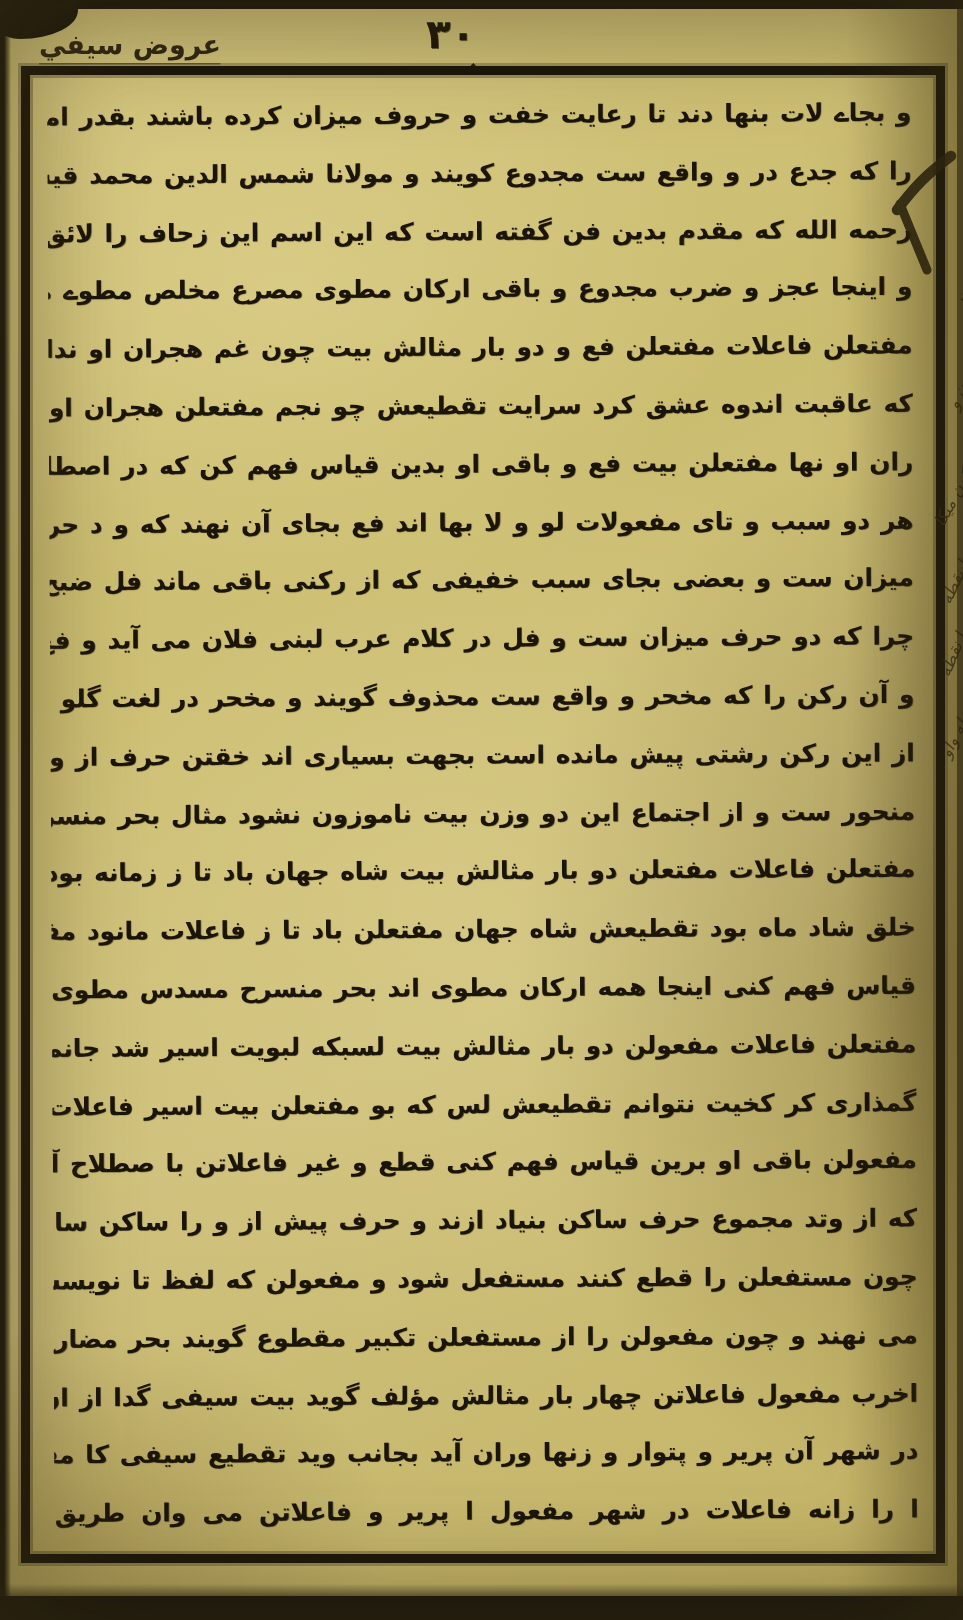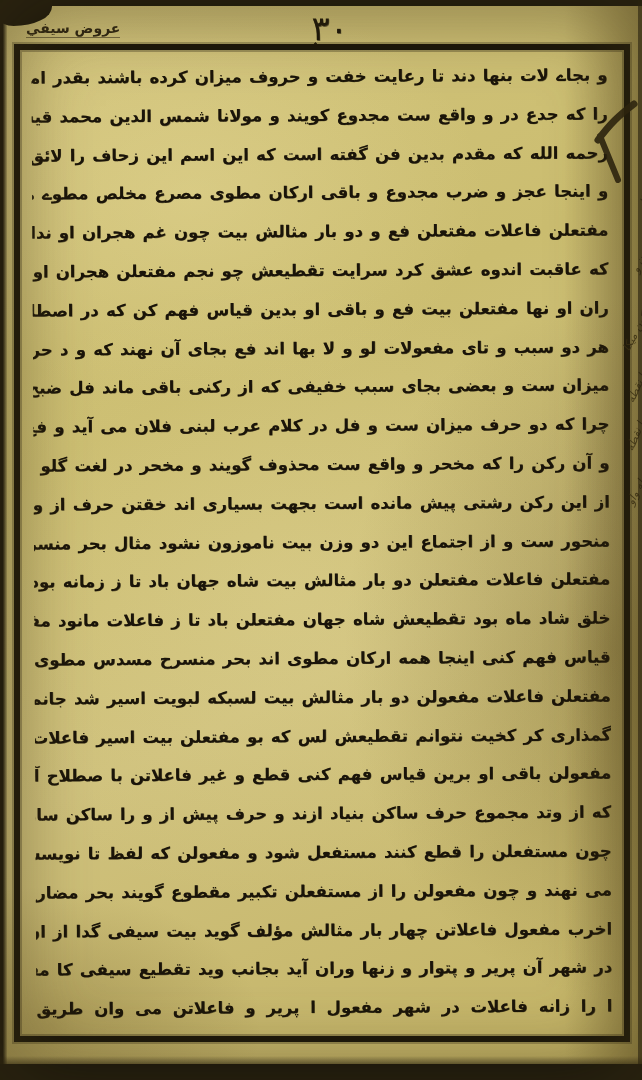--- a/index.html
+++ b/index.html
@@ -17,22 +17,22 @@
   .vignette{position:absolute;inset:0;box-shadow:inset 0 0 70px 22px rgba(72,58,22,0.45);pointer-events:none;}
   .edge-top{position:absolute;top:0;left:0;right:0;height:6px;background:#12100a;}
   .edge-bottom{position:absolute;bottom:0;left:0;right:0;height:16px;background:#12100a;}
   .edge-bottom-soft{position:absolute;bottom:16px;left:0;right:0;height:8px;background:linear-gradient(0deg,rgba(28,23,11,0.55),transparent);}
   .edge-left{position:absolute;left:0;top:0;bottom:0;width:7px;background:linear-gradient(90deg,#14110a 40%,rgba(20,17,10,0.15));}
   .edge-right{position:absolute;right:0;top:0;bottom:0;width:4px;background:rgba(22,18,10,0.6);}
   .corner-tl{position:absolute;top:0;left:0;width:52px;height:26px;background:#14110a;border-radius:0 0 85% 30%;}
   .right-shade{position:absolute;right:0;top:0;bottom:0;width:78px;background:linear-gradient(270deg,rgba(92,76,30,0.38),transparent);pointer-events:none;}
 
   .header{position:absolute;top:12px;left:0;right:0;height:32px;direction:ltr;}
-  .header-title{position:absolute;left:26px;top:8px;font-size:14px;font-weight:700;color:#2b2312;direction:rtl;letter-spacing:0.5px;border-bottom:1px solid rgba(43,35,18,0.55);padding-bottom:1px;}
-  .page-number{position:absolute;left:284px;top:-4px;width:64px;text-align:right;font-size:34px;font-weight:400;color:#171208;text-shadow:0.5px 0.5px 0 rgba(23,18,8,0.6);}
+  .header-title{position:absolute;left:26px;top:8px;font-size:18px;font-weight:700;color:#2b2312;direction:rtl;letter-spacing:0.5px;border-bottom:1px solid rgba(43,35,18,0.55);padding-bottom:1px;}
+  .page-number{position:absolute;left:284px;top:-4px;width:64px;text-align:left;font-size:27px;font-weight:700;color:#171208;text-shadow:0.5px 0.5px 0 rgba(23,18,8,0.6);}
   .page-number-flourish{position:absolute;left:311px;top:32px;width:9px;height:9px;border-left:2px solid #2a2211;border-top:2px solid #2a2211;transform:rotate(45deg);}
 
   .frame{
     position:absolute;left:14px;right:12px;top:44px;bottom:38px;
     border:6px solid #171309;
     box-shadow:inset 0 0 0 2px rgba(30,24,11,0.30), 0 0 0 2px rgba(30,24,11,0.28);
   }
   .text-block{
     position:absolute;inset:0;padding:8px 14px;
     direction:rtl;

